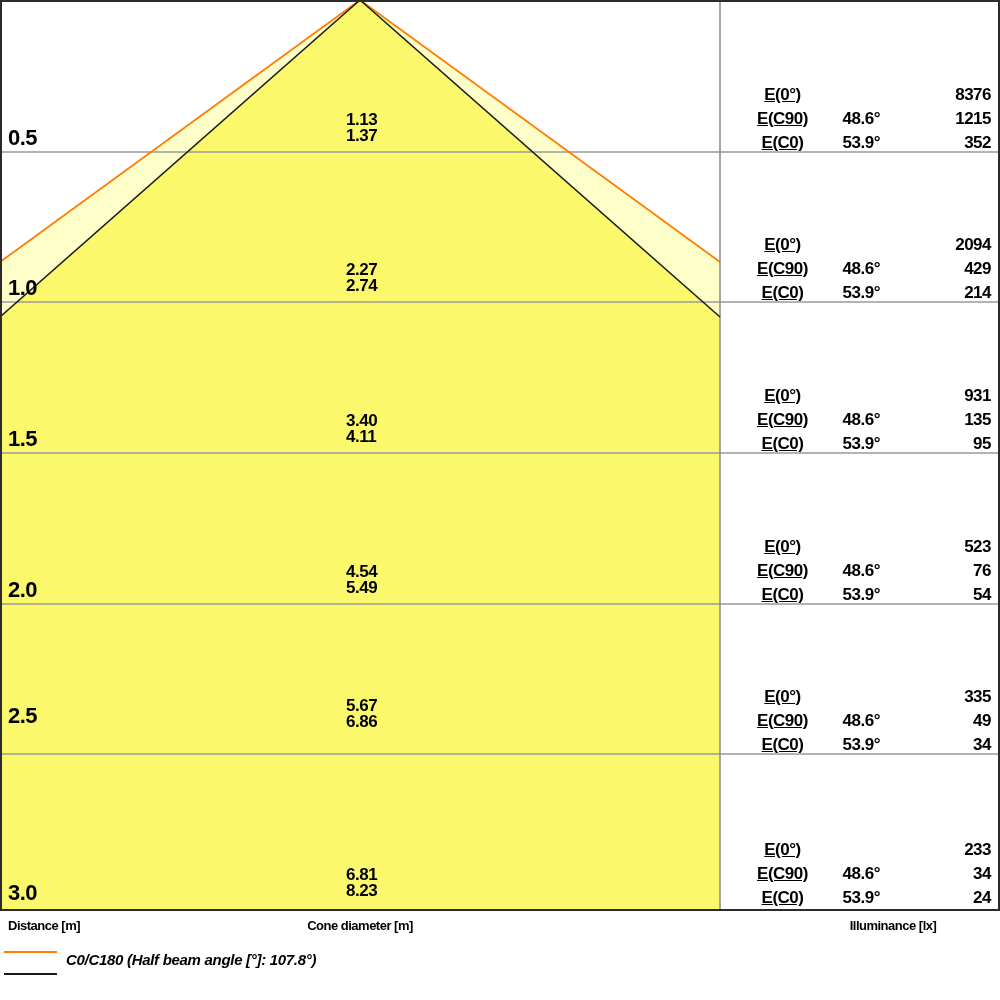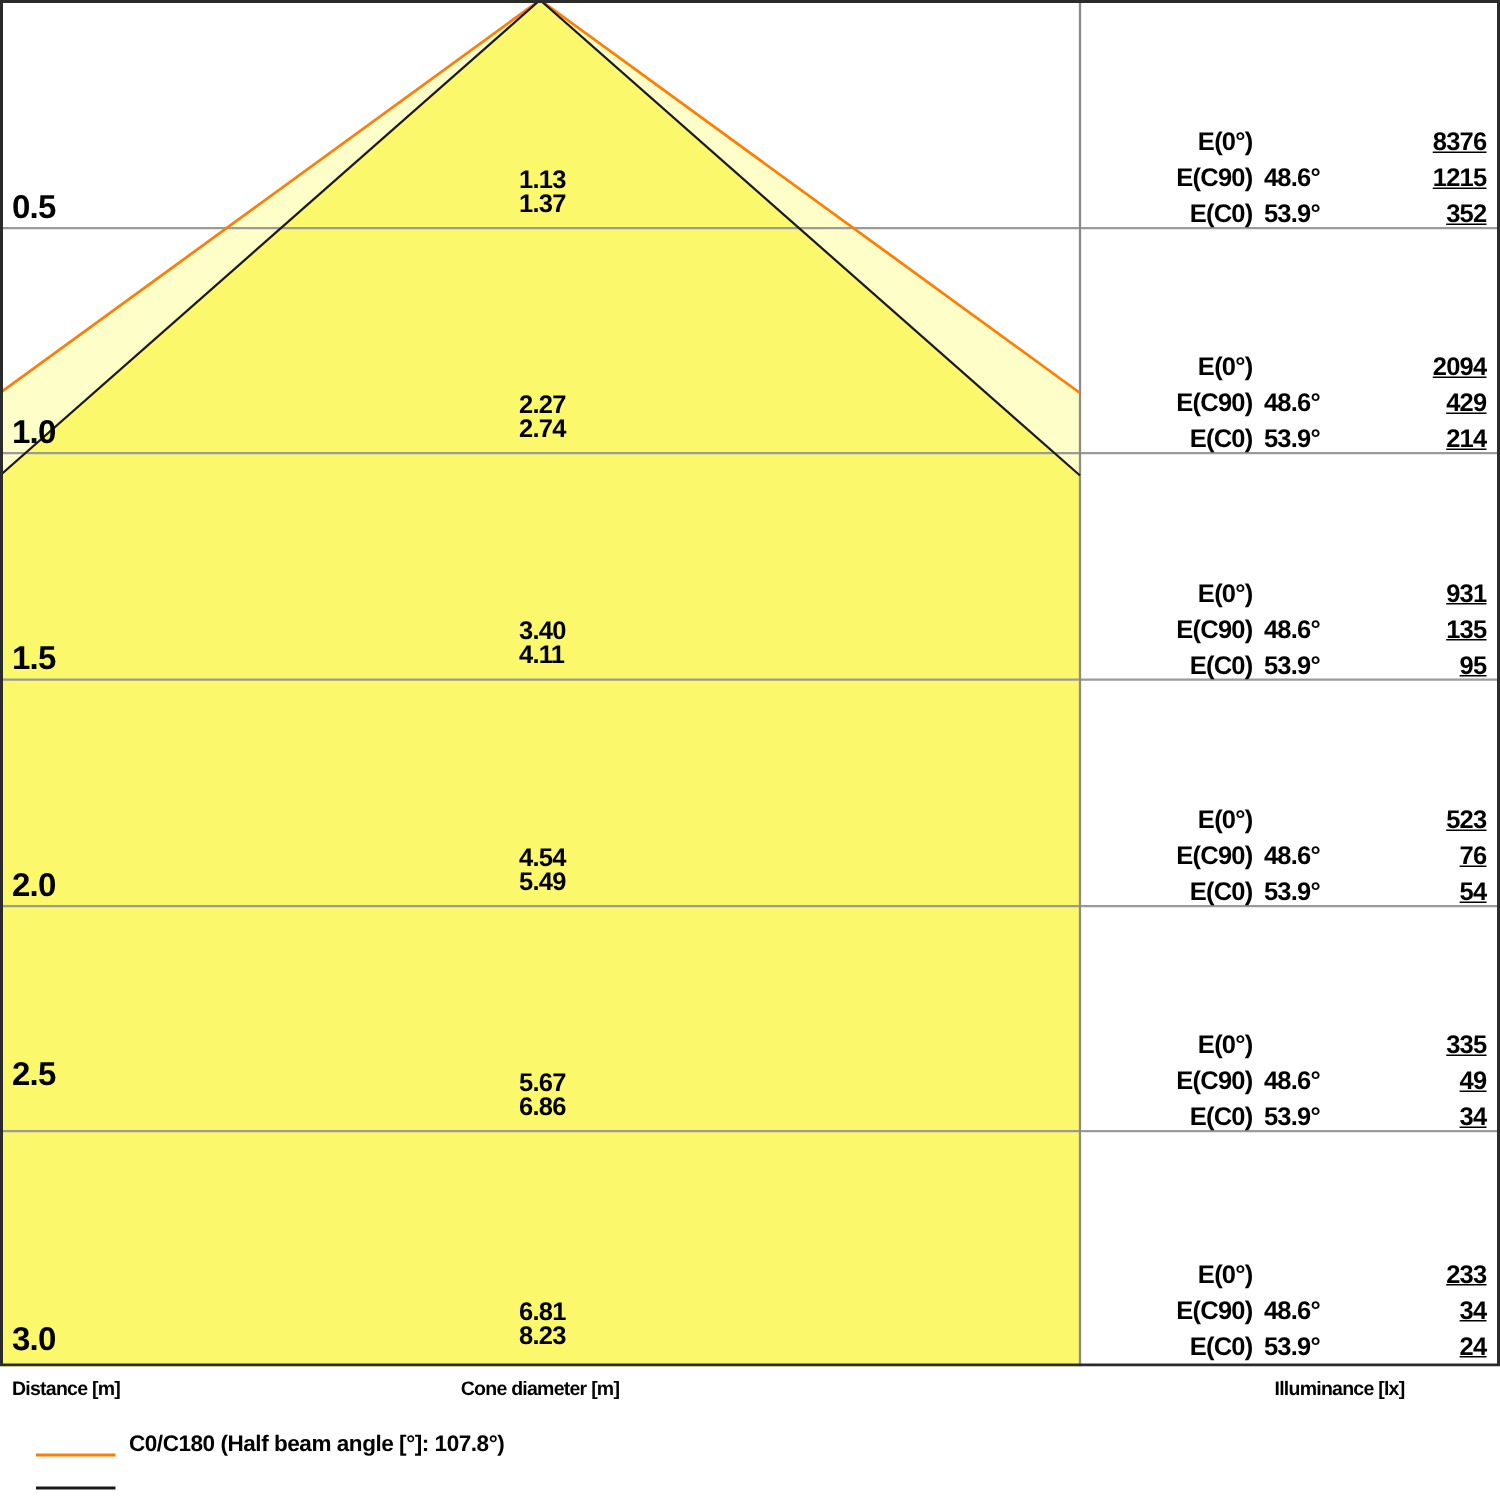--- a/index.html
+++ b/index.html
@@ -17,30 +17,30 @@
   .dist-label {
     position: absolute; left: 8px;
     font-size: 22px; line-height: 22px; letter-spacing: -0.5px;
   }
   .cone-vals {
     position: absolute; left: 346px;
     font-size: 17px; line-height: 16px; letter-spacing: -0.5px;
   }
   .illum-block { position: absolute; left: 730px; width: 261px; }
   .irow { display: flex; line-height: 24px; font-size: 17px; letter-spacing: -0.5px; }
-  .ilabel { width: 105px; text-align: right; }
+  .ilabel { width: 105px; text-align: center; text-decoration: underline; }
   .iangle { width: 45px; text-align: right; }
-  .ivalue { flex: 1; text-align: right; text-decoration: underline; }
+  .ivalue { flex: 1; text-align: right; }
 
   .axis-label { position: absolute; top: 918px; font-size: 13px; letter-spacing: -0.5px; }
   .axis-distance { left: 8px; }
   .axis-cone { left: 200px; width: 320px; text-align: center; }
   .axis-illum { left: 793px; width: 200px; text-align: center; }
 
-  .legend-row { position: absolute; left: 24px; height: 20px; display: flex; align-items: flex-end; }
+  .legend-row { position: absolute; left: 4px; height: 20px; display: flex; align-items: flex-start; font-style: italic; }
   .legend-swatch { width: 53px; height: 2px; margin-right: 9px; }
   .swatch-c0 { background: #ff7d00; }
   .swatch-c90 { background: #1a1a1a; }
   .legend-text { font-size: 15px; letter-spacing: -0.3px; white-space: nowrap; }
 </style>
 </head>
 <body>
 
 <div class="diagram">
   <svg width="1000" height="911" viewBox="0 0 1000 911">
@@ -152,21 +152,21 @@
       <span class="ivalue">76</span>
     </div>
     <div class="irow">
       <span class="ilabel">E(C0)</span>
       <span class="iangle">53.9°</span>
       <span class="ivalue">54</span>
     </div>
   </div>
 
   <div class="dist-label" style="top:705px">2.5</div>
-  <div class="cone-vals" style="top:714px">
+  <div class="cone-vals" style="top:698px">
     <div>5.67</div>
     <div>6.86</div>
   </div>
   <div class="illum-block" style="top:685px">
     <div class="irow">
       <span class="ilabel">E(0°)</span>
       <span class="iangle"></span>
       <span class="ivalue">335</span>
     </div>
     <div class="irow">

